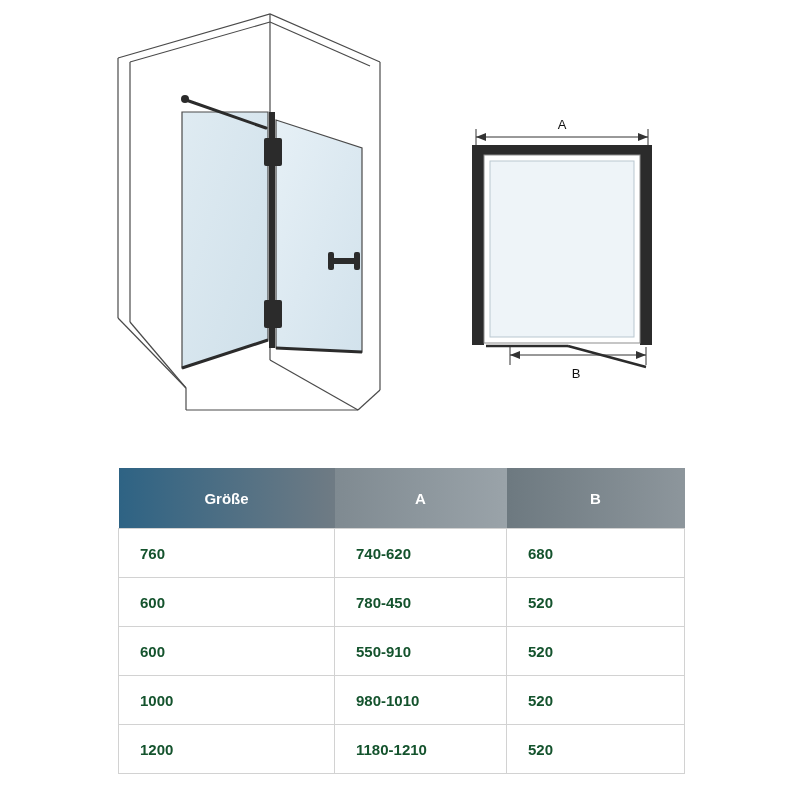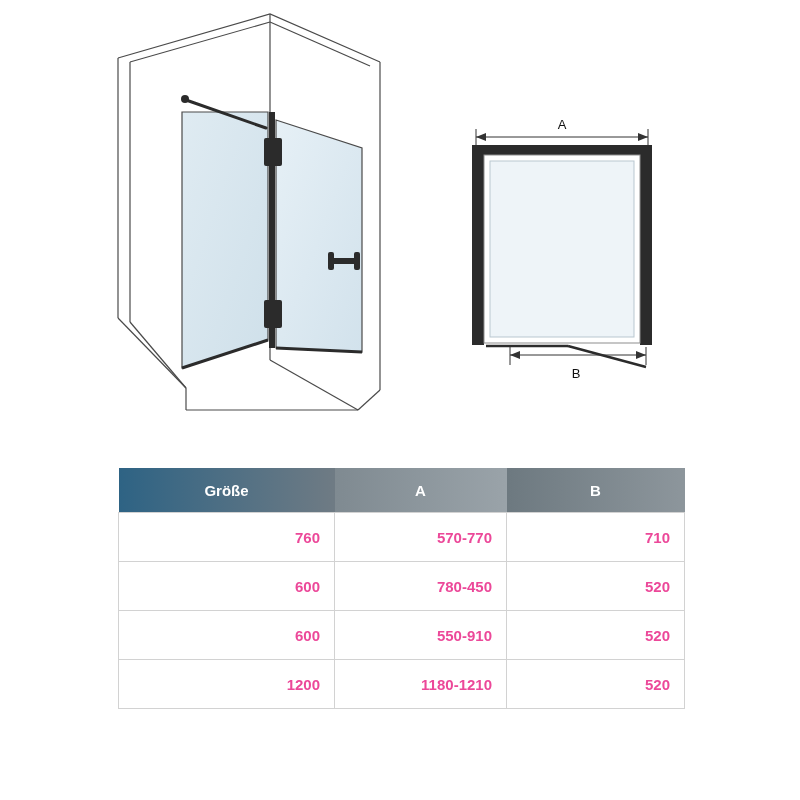--- a/index.html
+++ b/index.html
@@ -51,34 +51,33 @@
     height: 48px;
     font-size: 15px;
     font-weight: bold;
     padding: 0 14px;
   }
   .size-table thead th {
     border: none;
     color: #ffffff;
     font-size: 15px;
     text-align: center;
-    height: 44px;
+    height: 60px;
   }
   .th-groesse {
     background: linear-gradient(to right, #2e6384, #6f7b84);
   }
   .th-a {
     background: linear-gradient(to right, #7f8a91, #9aa3a9);
   }
   .th-b {
     background: linear-gradient(to right, #6d7980, #8d969c);
   }
   .size-table tbody td {
-    text-align: right;
-    color: #ec4899;
+    color: #14532d;
     background: #ffffff;
     padding-left: 21px;
   }
   .col-size { width: 216px; }
   .col-a { width: 172px; }
   .col-b { width: 178px; }
 
   .lbl {
     font-family: "Liberation Sans", sans-serif;
     font-size: 13px;
@@ -206,34 +205,39 @@
     <thead>
       <tr>
         <th class="th-groesse">Größe</th>
         <th class="th-a">A</th>
         <th class="th-b">B</th>
       </tr>
     </thead>
     <tbody>
       <tr>
         <td>760</td>
-        <td>570-770</td>
-        <td>710</td>
+        <td>740-620</td>
+        <td>680</td>
       </tr>
       <tr>
         <td>600</td>
         <td>780-450</td>
         <td>520</td>
       </tr>
       <tr>
         <td>600</td>
         <td>550-910</td>
         <td>520</td>
       </tr>
       <tr>
+        <td>1000</td>
+        <td>980-1010</td>
+        <td>520</td>
+      </tr>
+      <tr>
         <td>1200</td>
         <td>1180-1210</td>
         <td>520</td>
       </tr>
     </tbody>
   </table>
 
 </div>
 
 </body></html>

